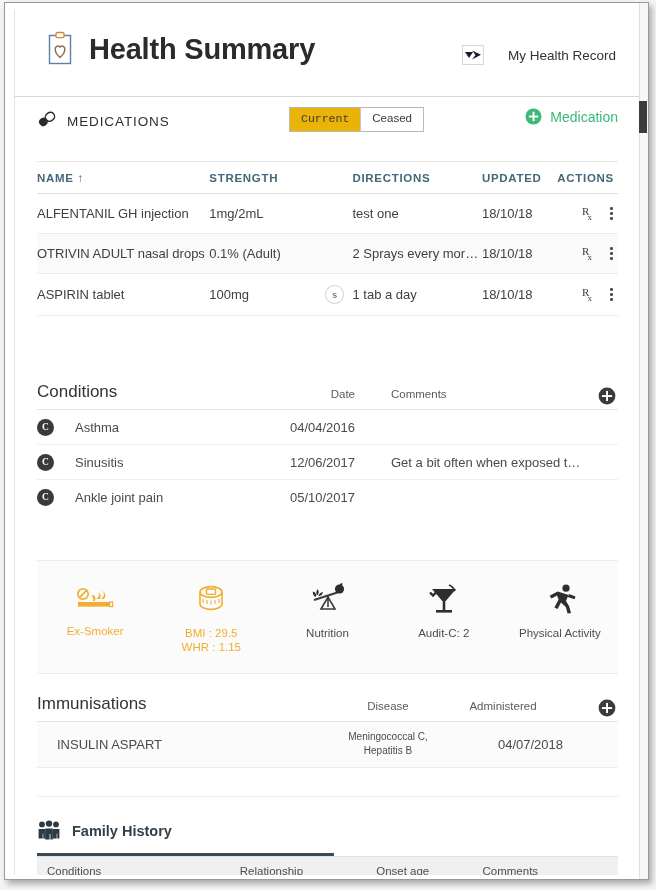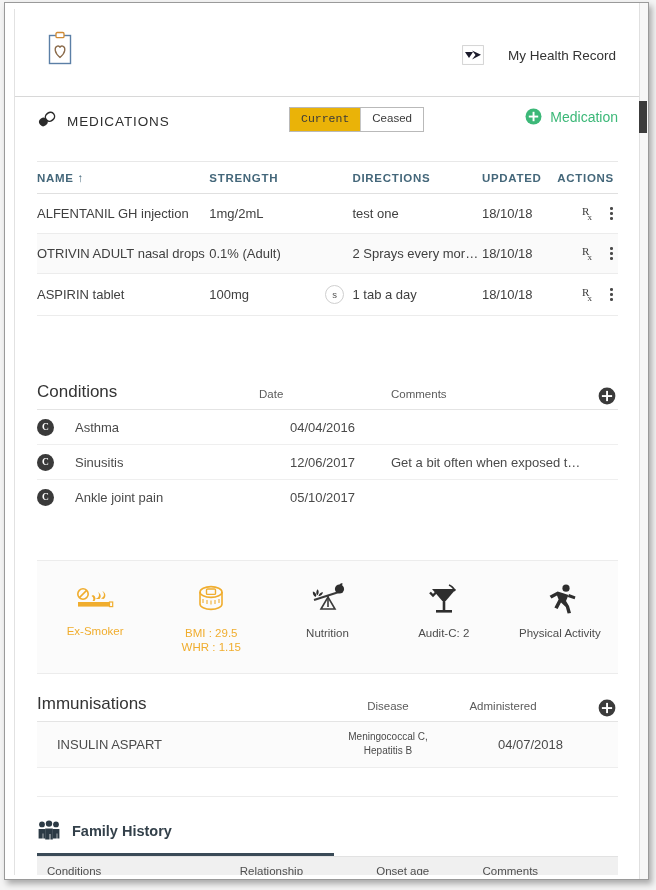--- a/index.html
+++ b/index.html
@@ -196,20 +196,21 @@
 
   <div class="header">
     <div class="header-left">
       <span>
         <svg class="clipboard-icon" viewBox="0 0 30 36">
           <rect x="4.5" y="4.5" width="21" height="28" fill="#ffffff" stroke="#5b7fa6" stroke-width="1.4"></rect>
           <rect x="11" y="1.5" width="8" height="5.2" rx="1.2" fill="#ffffff" stroke="#d08a34" stroke-width="1.3"></rect>
           <path d="M15 26.5 C9 21.5 9.2 16.5 12.3 15.2 C13.9 14.5 15 15.8 15 16.8 C15 15.8 16.1 14.5 17.7 15.2 C20.8 16.5 21 21.5 15 26.5 Z" fill="none" stroke="#8a6a4a" stroke-width="1.3"></path>
         </svg>
       </span>
+      <span class="page-title">Health Summary</span>
     </div>
     <div class="header-right">
       <span>
         <svg class="mhr-logo" viewBox="0 0 22 20">
           <rect x="0.6" y="0.6" width="20.8" height="18.8" fill="#ffffff" stroke="#cfcfcf" stroke-width="0.9"></rect>
           <path d="M3 7 L11 7 L7 13 Z" fill="#1b1b2b"></path>
           <path d="M10 5.5 L19 9.8 L10 14.5 L13.5 10 Z" fill="#1b1b2b"></path>
         </svg>
       </span>
       <span class="mhr-label">My Health Record</span>
@@ -331,21 +332,21 @@
         </tbody>
       </table>
     </div>
   </div>
 
   <div class="sec-gap"></div>
 
   <div class="panel">
     <div class="panel-head">
       <span class="panel-title">Conditions</span>
-      <span class="panel-col" style="width:96px;text-align:left;">Date</span>
+      <span class="panel-col" style="width:96px;text-align:right;">Date</span>
       <span class="panel-col" style="width:190px;padding-left:36px;">Comments</span>
       <span class="add-dark">
         <svg class="circle-plus-dark" viewBox="0 0 18 18">
           <circle cx="9" cy="9" r="8.4" fill="#3b3b3b"></circle>
           <rect x="8.1" y="3.9" width="1.9" height="10.2" fill="#ffffff"></rect>
           <rect x="3.9" y="8.1" width="10.2" height="1.9" fill="#ffffff"></rect>
         </svg>
       </span>
     </div>
     <table class="grid">

